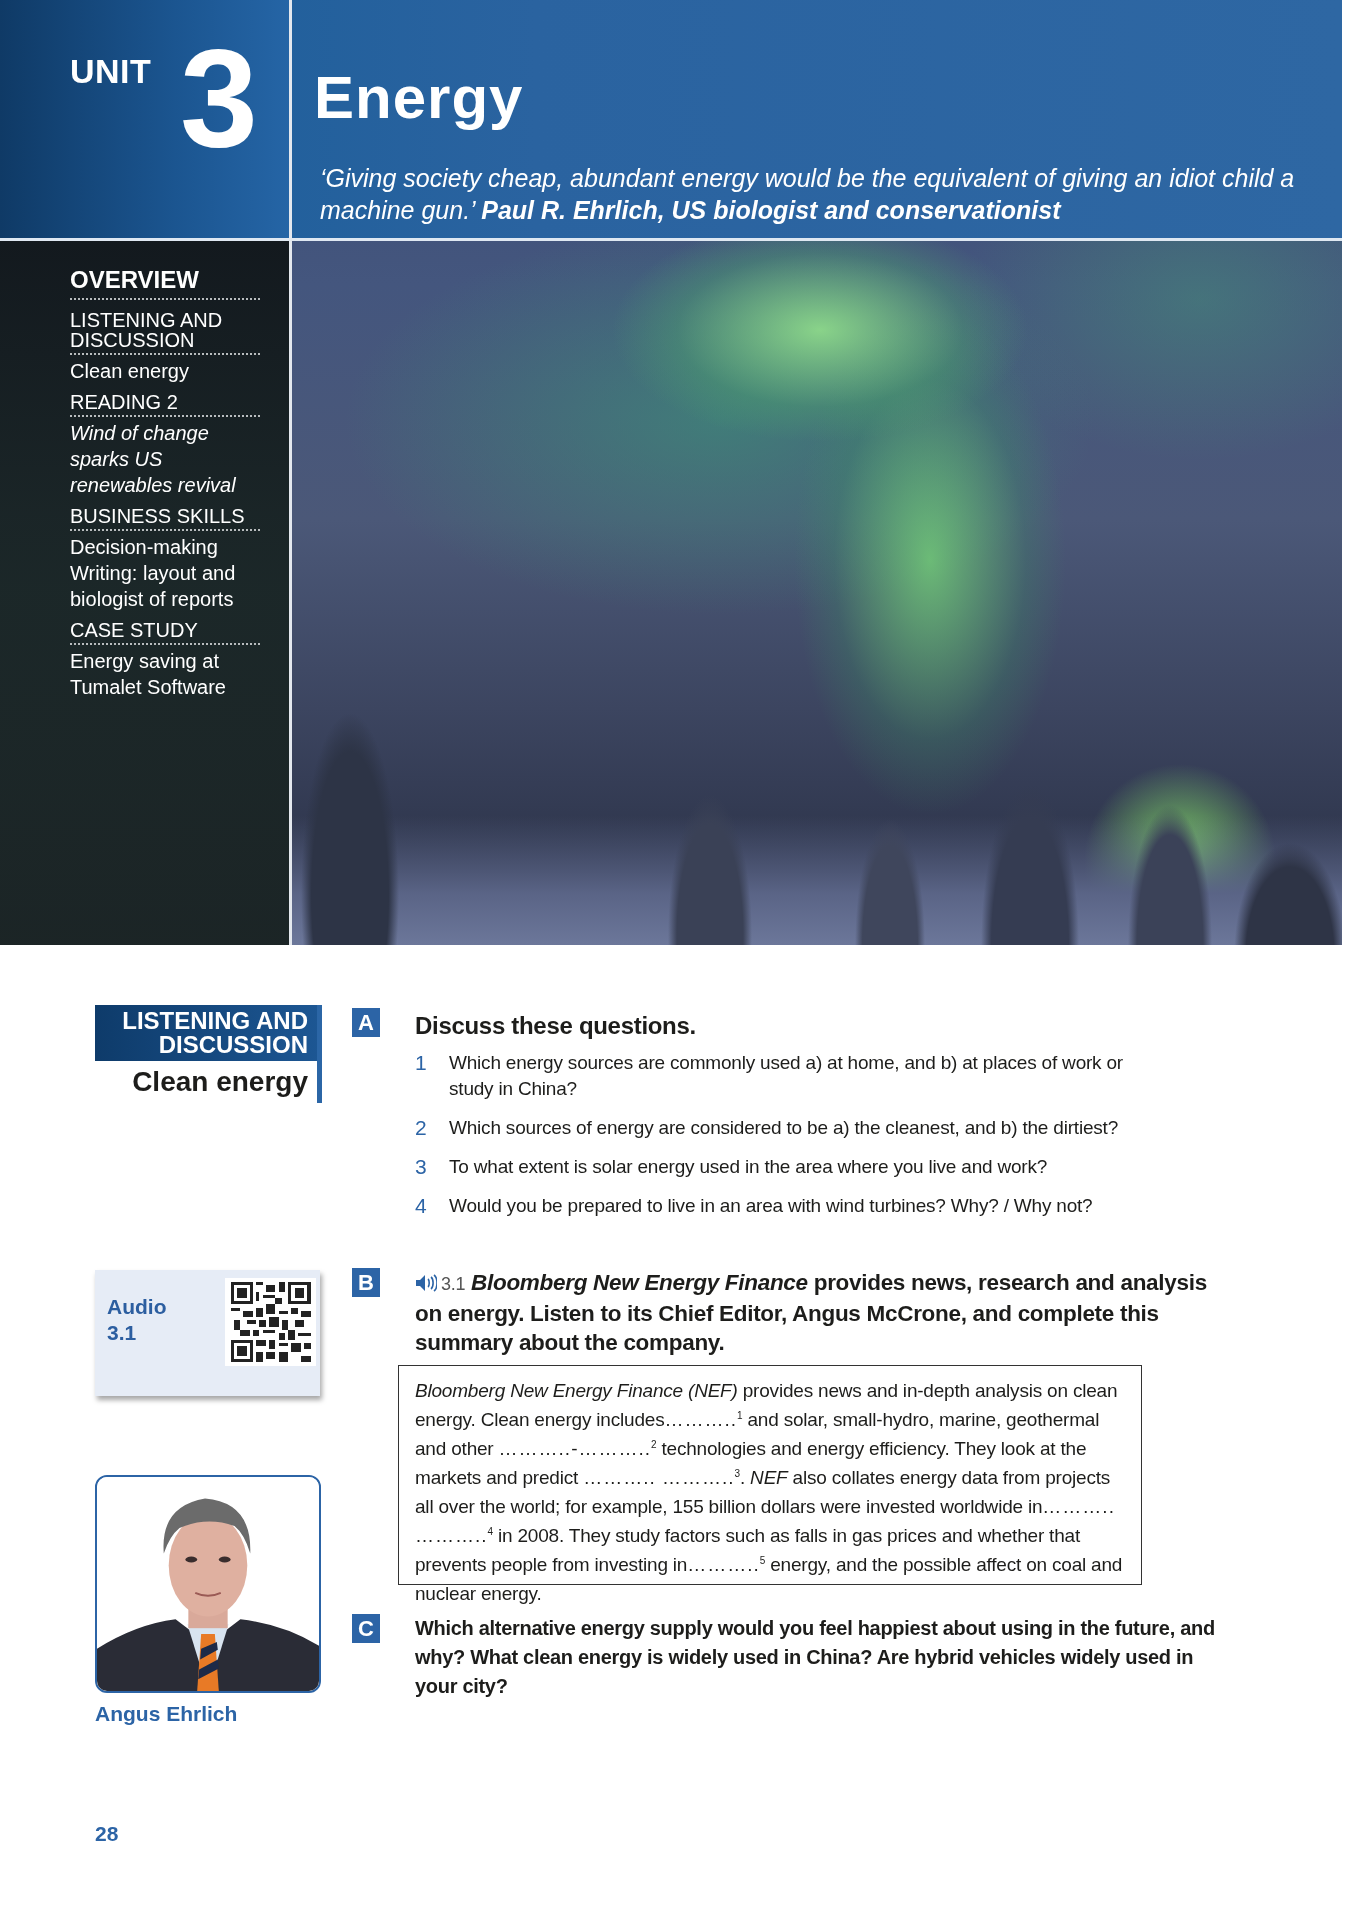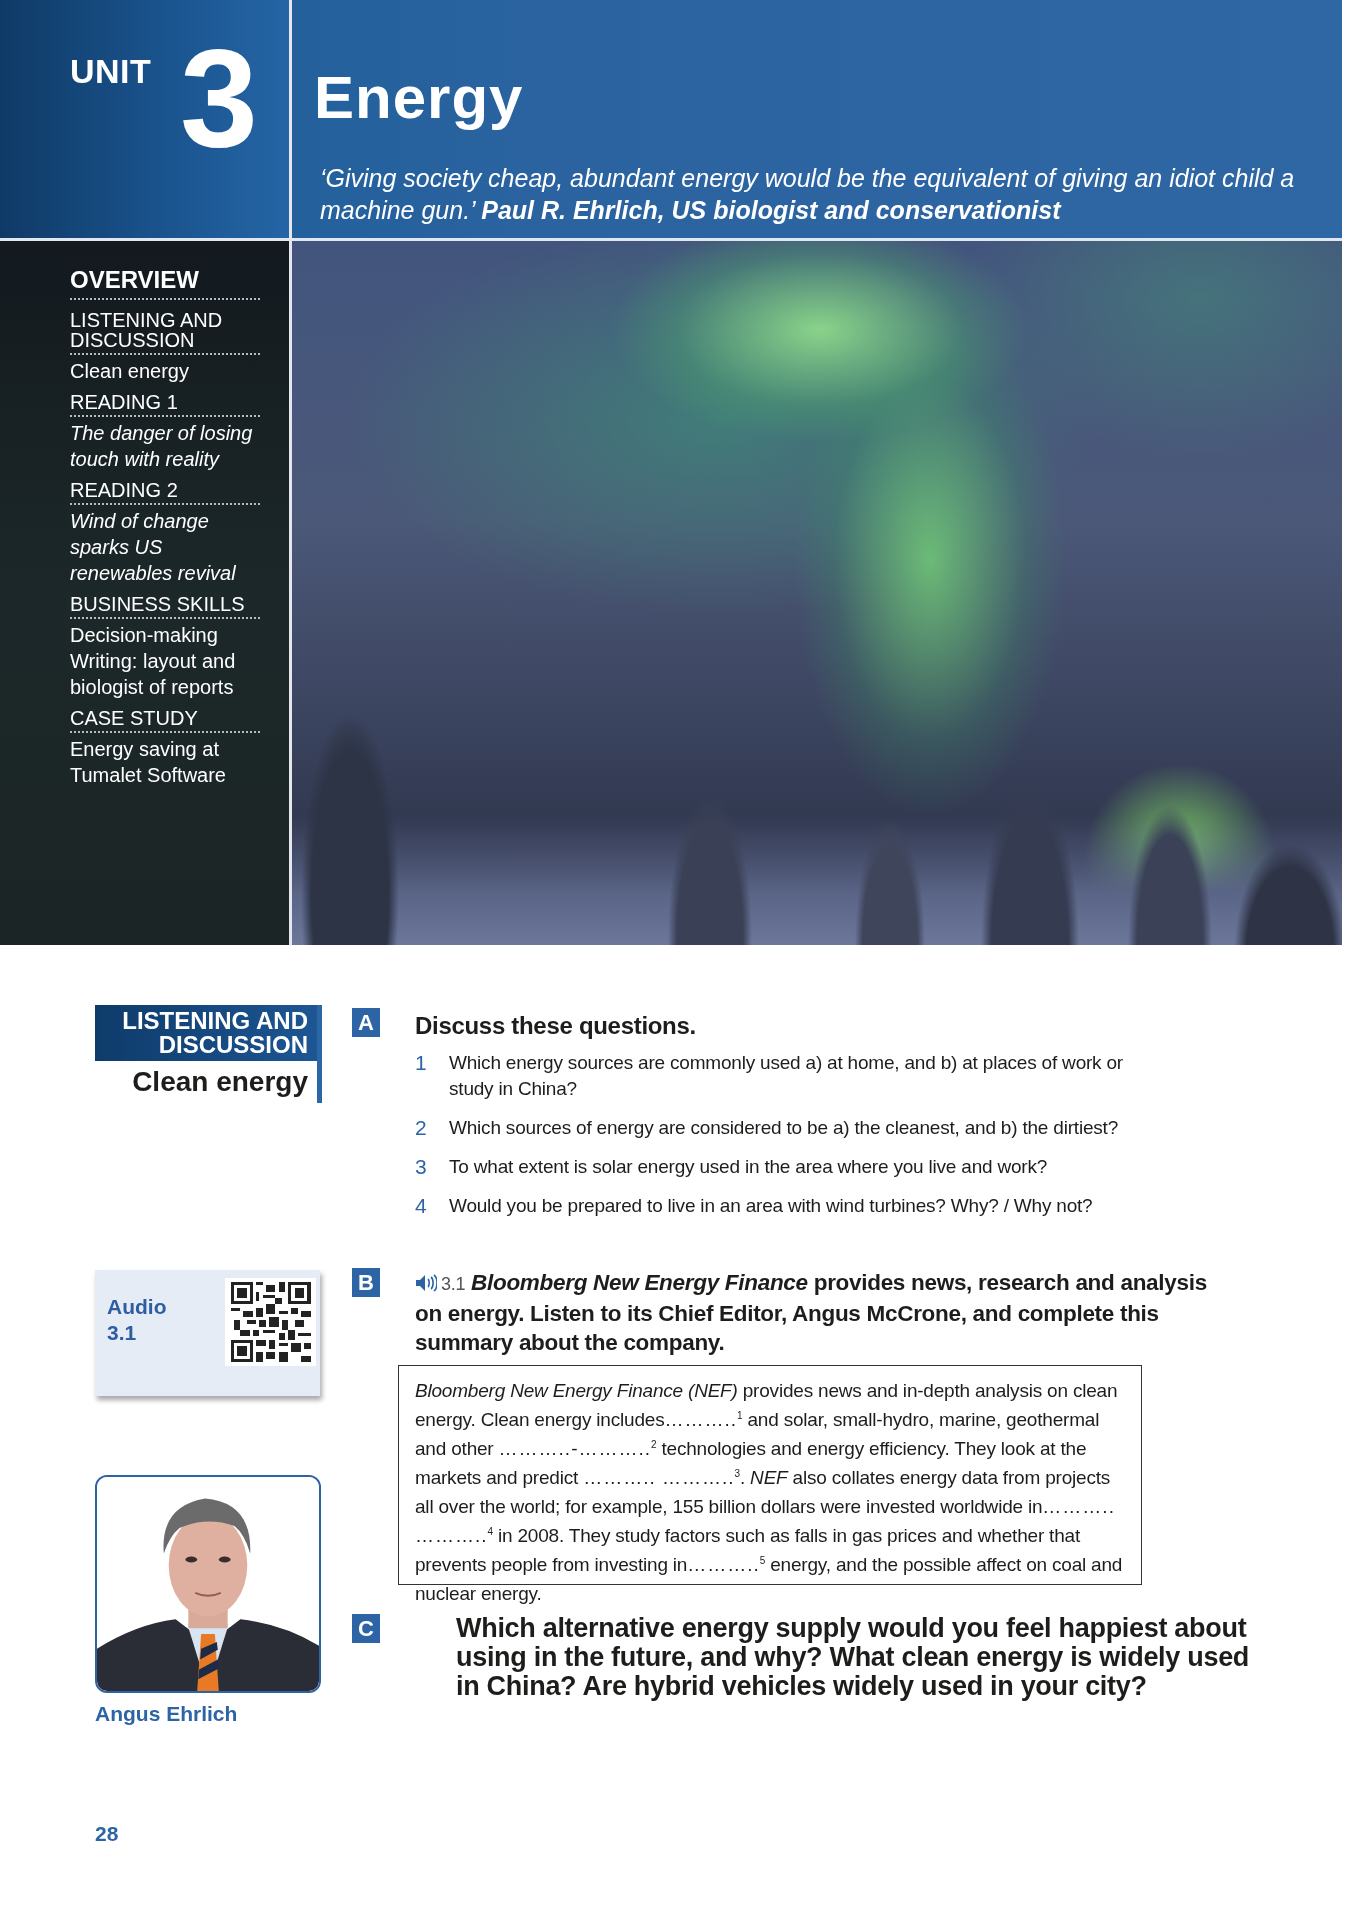--- a/index.html
+++ b/index.html
@@ -85,21 +85,21 @@
 
   .summary-box { position: absolute; left: 398px; top: 1365px; width: 744px; height: 220px; border: 1.5px solid #333; padding: 10px 16px; font-size: 19px; line-height: 29px; color: #1d1d1b; letter-spacing: -0.2px; }
   .summary-box .it { font-style: italic; }
   .summary-box sup { font-size: 10px; vertical-align: super; line-height: 0; }
   .gap { letter-spacing: 1px; }
 
   .photo-frame { position: absolute; left: 95px; top: 1475px; width: 226px; height: 218px; border: 2.5px solid #2c64a6; border-radius: 12px; overflow: hidden; background: #ffffff; }
   .photo-frame svg { width: 100%; height: 100%; display: block; }
   .photo-caption { position: absolute; left: 95px; top: 1702px; font-size: 21px; font-weight: bold; color: #2c64a6; }
 
-  .ex-c-text { position: absolute; left: 415px; top: 1614px; width: 810px; font-size: 27px; line-height: 29px; font-weight: bold; color: #1d1d1b; letter-spacing: -0.3px; margin-left: 41px; }
+  .ex-c-text { position: absolute; left: 415px; top: 1614px; width: 810px; font-size: 20px; line-height: 29px; font-weight: bold; color: #1d1d1b; letter-spacing: -0.3px; }
 
   .page-number { position: absolute; left: 95px; top: 1822px; font-size: 21px; font-weight: bold; color: #2c64a6; }
 </style>
 </head>
 <body>
 
 <div class="hero">
   <div class="hero-photo"></div>
   <div class="hero-trees"></div>
   <div class="hero-left-shade"></div>
@@ -114,24 +114,20 @@
   <div class="quote">
     <span>‘Giving society cheap, abundant energy would be the equivalent of giving an idiot child a machine gun.’</span>
     <span class="author">Paul R. Ehrlich, US biologist and conservationist</span>
   </div>
 
   <div class="overview">
     <div class="overview-title">OVERVIEW</div>
     <div class="ov-section">
       <div class="ov-head">LISTENING AND DISCUSSION</div>
       <div class="ov-body">Clean energy</div>
-    </div>
-    <div class="ov-section">
-      <div class="ov-head">READING 1</div>
-      <div class="ov-body italic">The danger of losing touch with reality</div>
     </div>
     <div class="ov-section">
       <div class="ov-head">READING 2</div>
       <div class="ov-body italic">Wind of change sparks US renewables revival</div>
     </div>
     <div class="ov-section">
       <div class="ov-head">BUSINESS SKILLS</div>
       <div class="ov-body">Decision-making</div>
       <div class="ov-body">Writing: layout and biologist of reports</div>
     </div>

